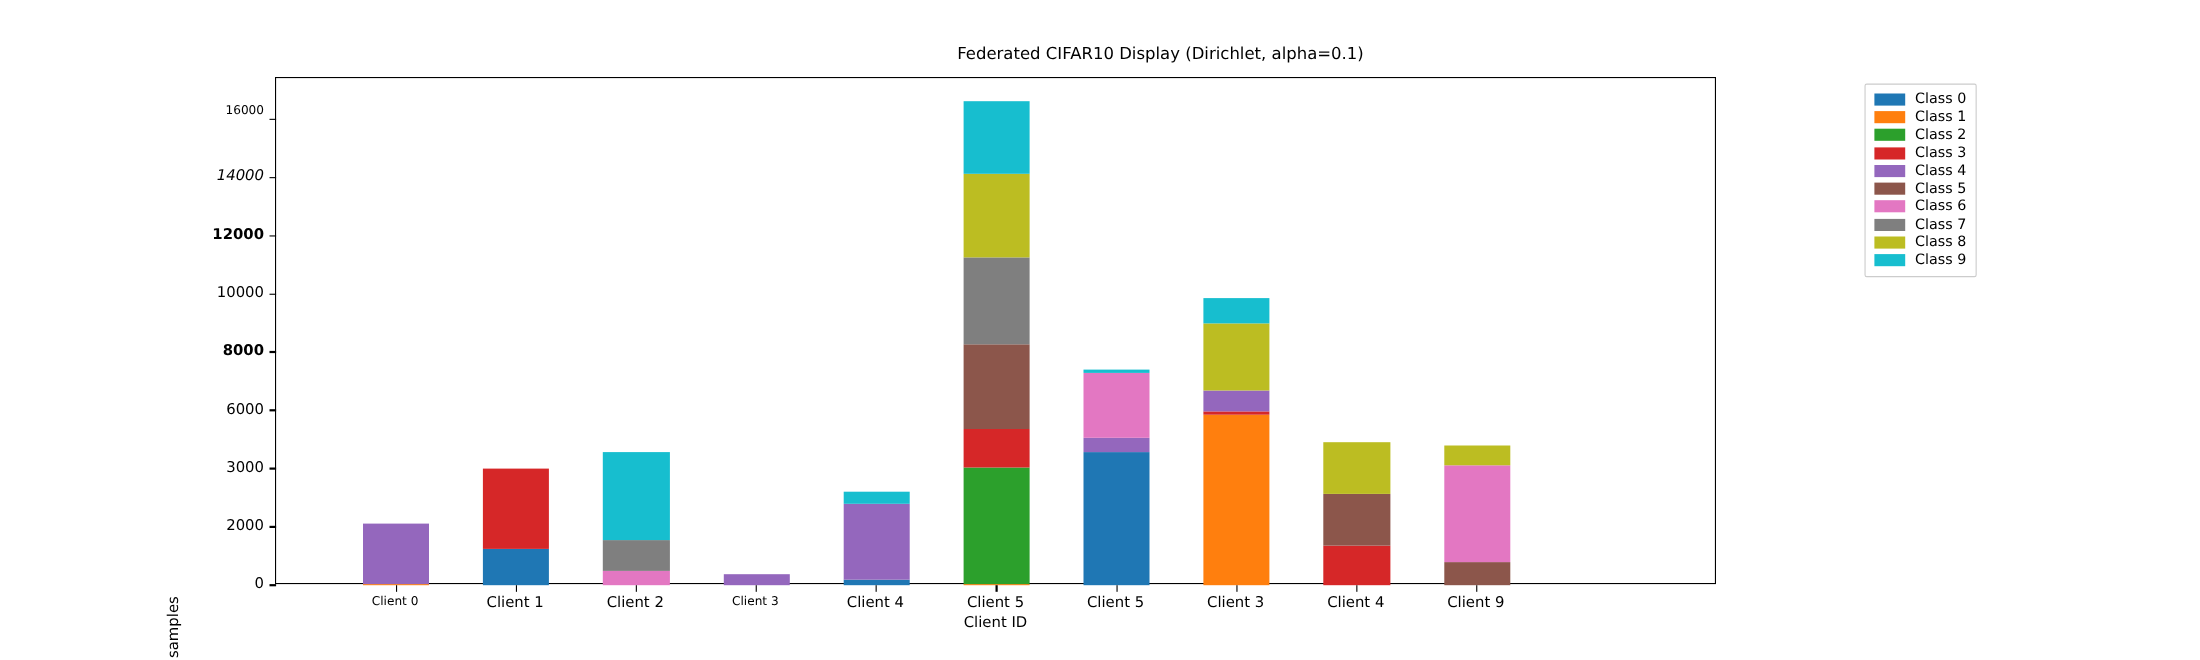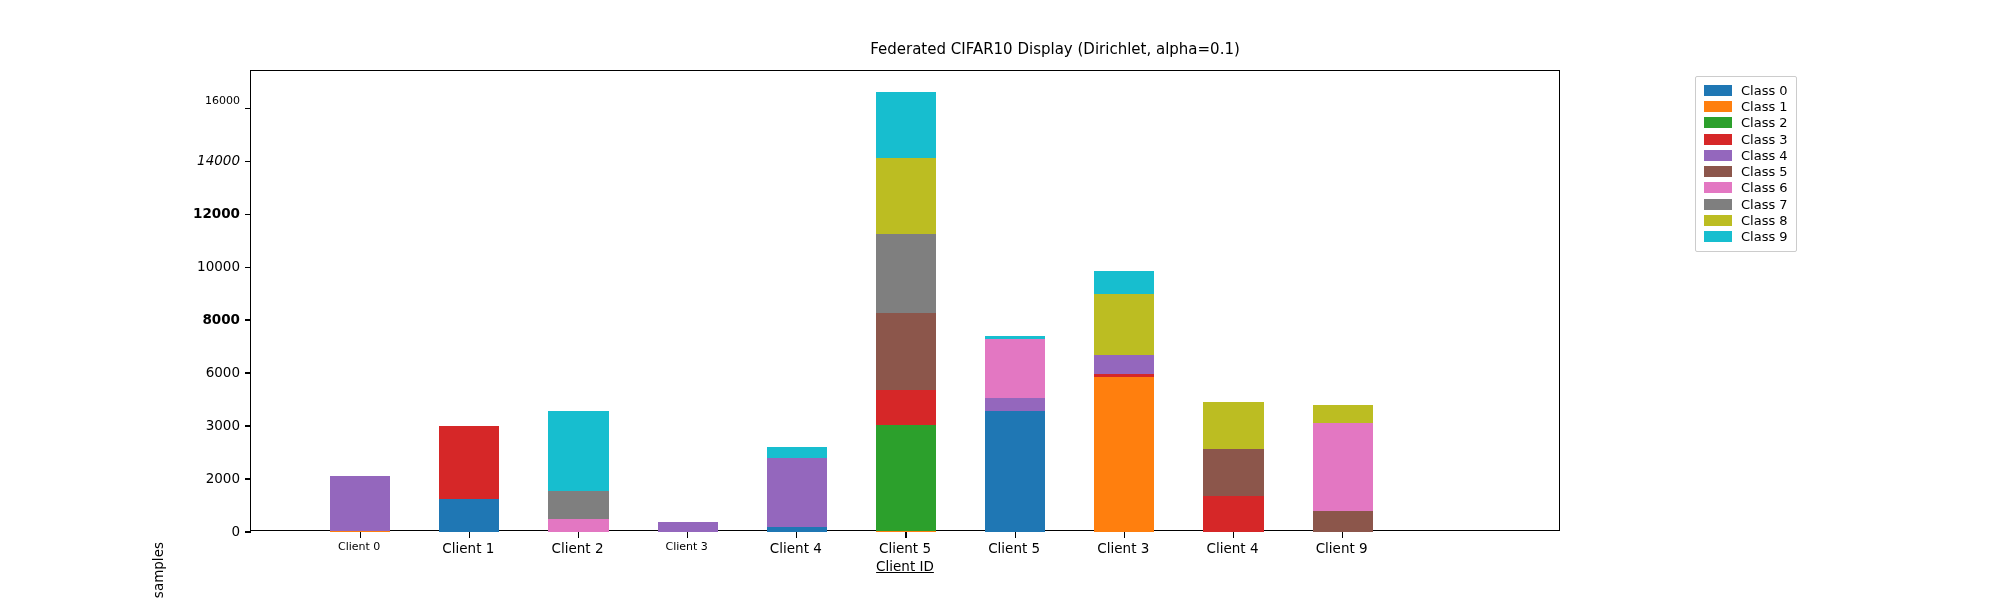--- a/index.html
+++ b/index.html
@@ -20,21 +20,21 @@
   #plotarea{position:absolute;left:0;top:0;right:0;bottom:0;}
   .seg{position:absolute;left:0;width:100%;}
   .xtick-mark{position:absolute;top:531px;width:1.1px;height:6px;background:#000;}
 
   #ylabel{
     position:absolute;left:-20px;top:300px;
     font-size:13.5px;transform:rotate(-90deg) translateX(-50%);
     transform-origin:left center;white-space:nowrap;
   }
   #ylabel-wrap{position:absolute;left:178px;top:300px;height:0;}
-  #xlabel{position:absolute;left:250px;top:558px;width:1310px;text-align:center;font-size:13.5px;text-decoration:underline;}
+  #xlabel{position:absolute;left:250px;top:558px;width:1310px;text-align:center;font-size:13.5px;}
 
   
   #legend{
     position:absolute;left:1695px;top:76px;
     border:0.9px solid #cccccc;background:rgba(255,255,255,0.92);
     border-radius:2px;padding:5px 8px 6px 8px;box-sizing:border-box;
   }
   .legend-row{display:flex;align-items:center;height:16.3px;}
   .legend-swatch{width:28px;height:11px;margin-right:9px;flex:none;}
   .legend-label{font-size:13px;color:#000;white-space:nowrap;line-height:1;}

